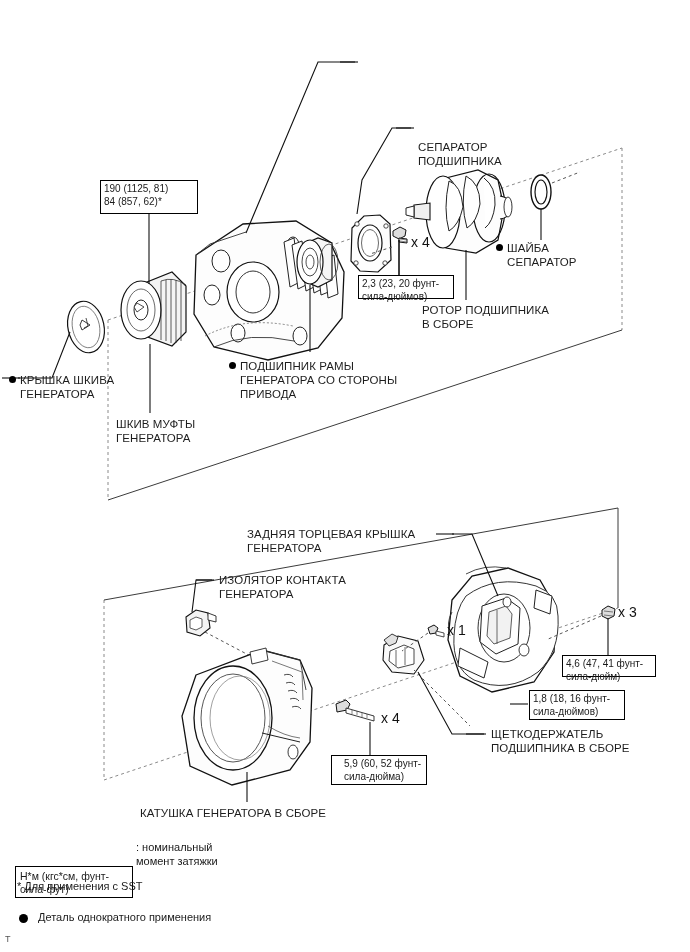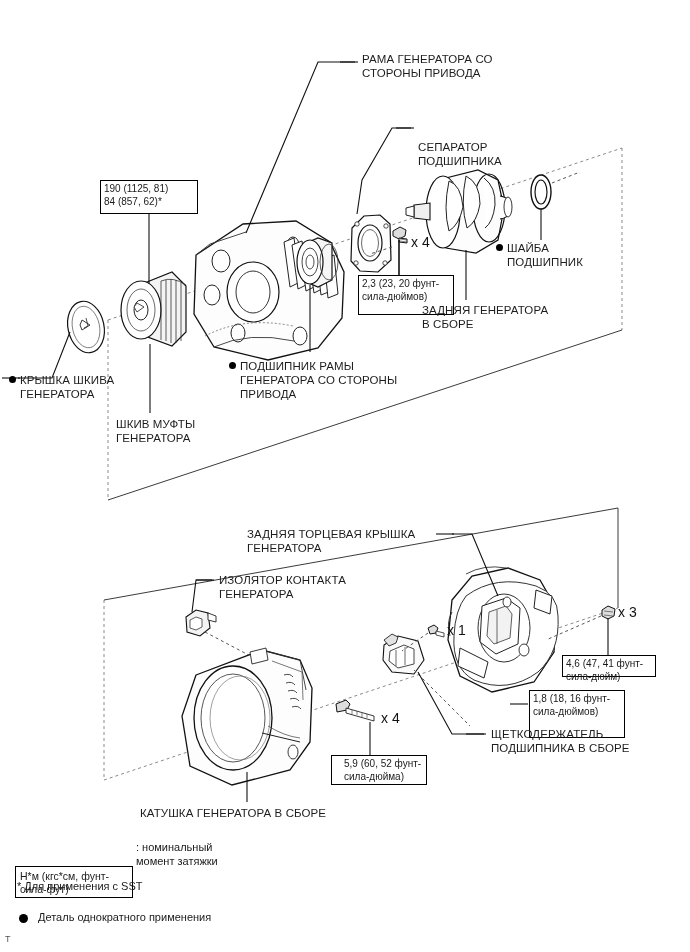--- a/index.html
+++ b/index.html
@@ -327,48 +327,46 @@
       <path d="M2 378 L20 378"></path>
       <path d="M436 534 L454 534"></path>
       <path d="M196 580 L214 580"></path>
       <path d="M466 734 L486 734"></path>
     </g>
   </svg>
 
   <div class="torque-box" style="left:100px; top:180px; width:98px; height:34px;">190 (1125, 81)
 84 (857, 62)*</div>
 
-  <div class="torque-box" style="left:358px; top:275px; width:96px; height:40px;">2,3 (23, 20 фунт-
+  <div class="torque-box" style="left:358px; top:275px; width:96px; height:24px;">2,3 (23, 20 фунт-
 сила-дюймов)</div>
 
   <div class="torque-box" style="left:562px; top:655px; width:94px; height:22px;">4,6 (47, 41 фунт-
 сила-дюйм)</div>
 
-  <div class="torque-box" style="left:529px; top:690px; width:96px; height:48px;">1,8 (18, 16 фунт-
+  <div class="torque-box" style="left:529px; top:690px; width:96px; height:30px;">1,8 (18, 16 фунт-
 сила-дюймов)</div>
 
   <div class="torque-box" style="left:331px; top:755px; width:96px; height:30px;padding-left:12px;">5,9 (60, 52 фунт-
 сила-дюйма)</div>
 
   <div class="qty" style="left:411px; top:234px;">x 4</div>
   <div class="qty" style="left:618px; top:604px;">x 3</div>
   <div class="qty" style="left:447px; top:622px;">x 1</div>
   <div class="qty" style="left:381px; top:710px;">x 4</div>
 
-  <div class="lbl" style="left:362px; top:52px;">РАМА ГЕНЕРАТОРА СО
-СТОРОНЫ ПРИВОДА</div>
 
   <div class="lbl" style="left:418px; top:120px;margin-top:20px;">СЕПАРАТОР
 ПОДШИПНИКА</div>
 
   <span class="bullet" style="left:496px; top:244px;"></span>
   <div class="lbl" style="left:507px; top:241px;">ШАЙБА
-ПОДШИПНИК</div>
-
-  <div class="lbl" style="left:422px; top:303px;">ЗАДНЯЯ ГЕНЕРАТОРА
+СЕПАРАТОР</div>
+
+  <div class="lbl" style="left:422px; top:303px;">РОТОР ПОДШИПНИКА
 В СБОРЕ</div>
 
   <span class="bullet" style="left:229px; top:362px;"></span>
   <div class="lbl" style="left:240px; top:359px;">ПОДШИПНИК РАМЫ
 ГЕНЕРАТОРА СО СТОРОНЫ
 ПРИВОДА</div>
 
   <span class="bullet" style="left:9px; top:376px;"></span>
   <div class="lbl" style="left:20px; top:373px;">КРЫШКА ШКИВА
 ГЕНЕРАТОРА</div>

